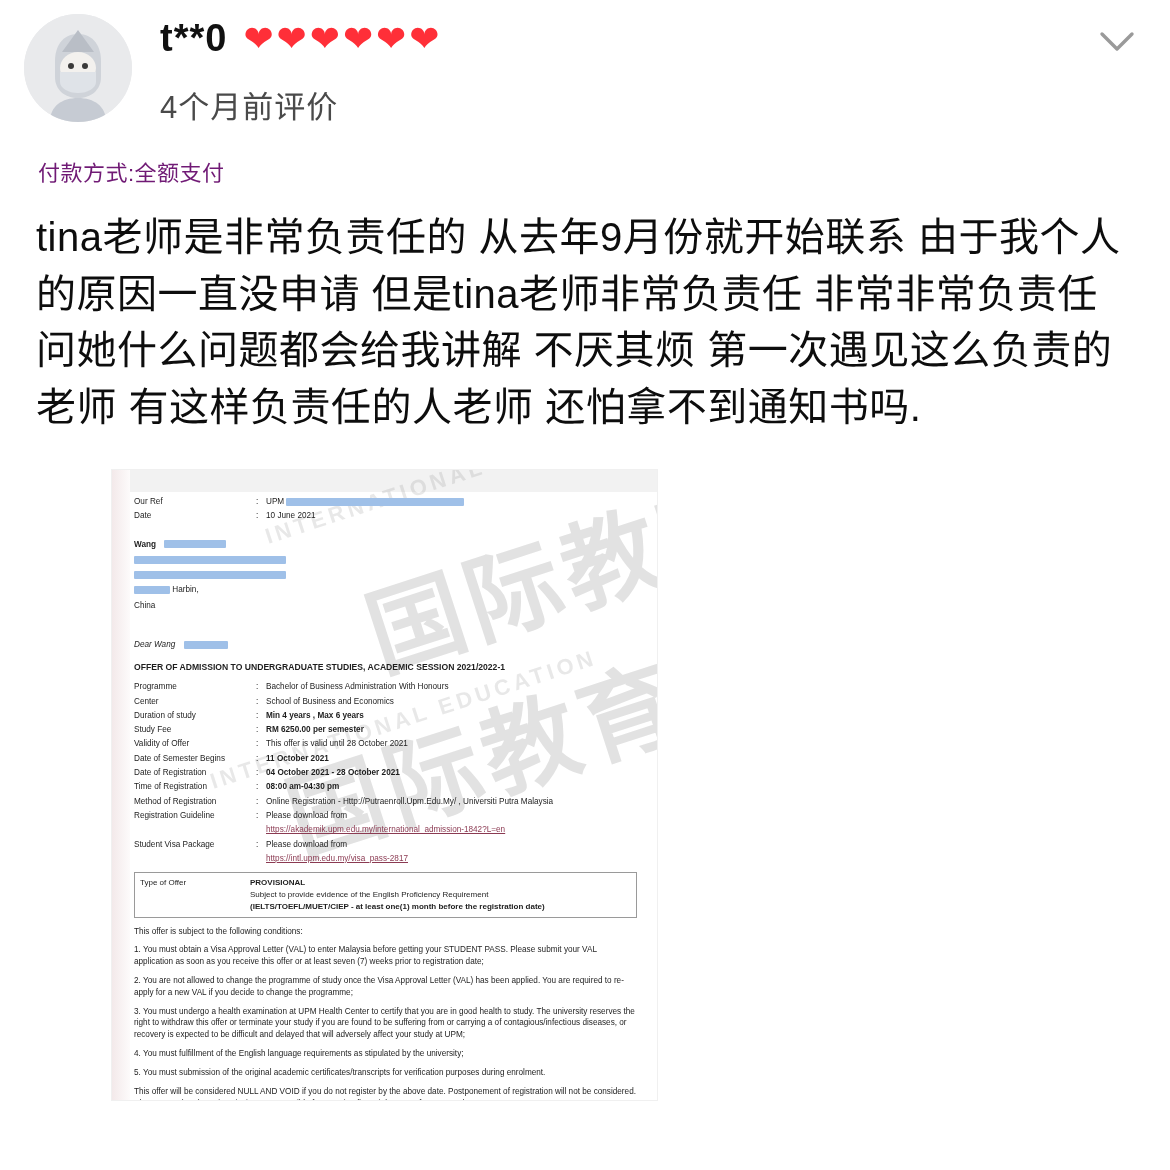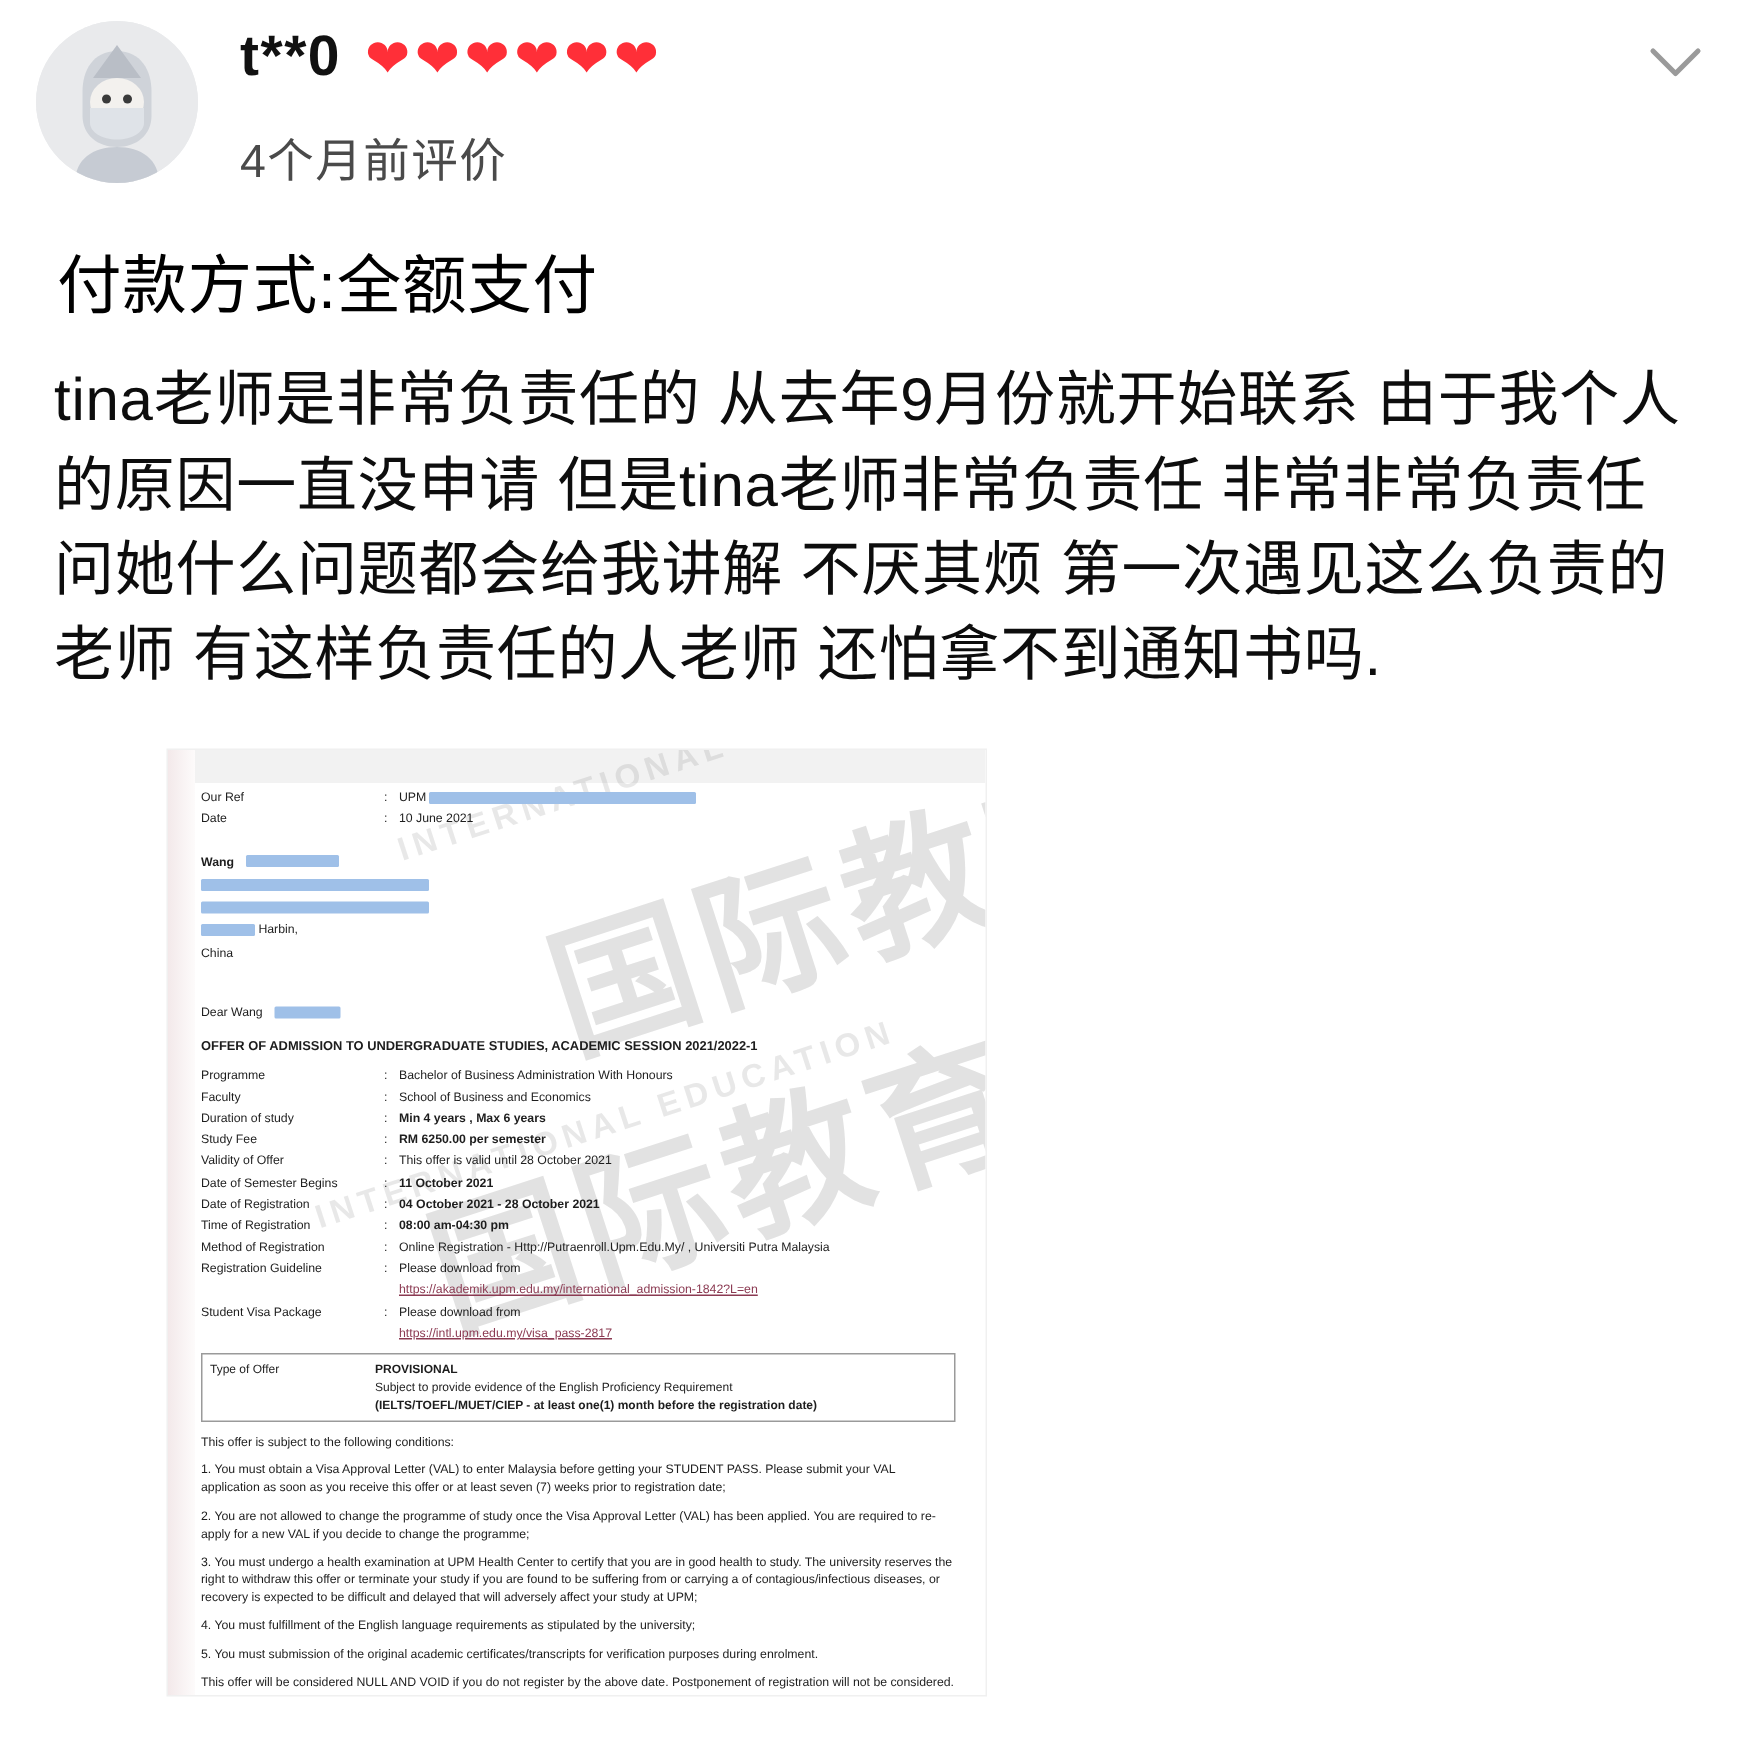--- a/index.html
+++ b/index.html
@@ -78,22 +78,22 @@
     right: 30px;
     top: 18px;
     width: 46px;
     height: 46px;
     cursor: pointer;
   }
 
   
   .pay-line {
     margin: 28px 38px 0 38px;
-    font-size: 43px;
-    color: #000000;
+    font-size: 22px;
+    color: #701a75;
     letter-spacing: 0.5px;
   }
   .review-body {
     margin: 22px 36px 0 36px;
     font-size: 40px;
     line-height: 1.42;
     color: #0d0d0d;
     letter-spacing: 0.5px;
     word-break: break-word;
   }
@@ -270,36 +270,36 @@
           <span class="redact" style="width:62px; margin-left:6px;"></span>
         </div>
         <div style="margin-bottom:3px;"><span class="redact" style="width:152px;"></span></div>
         <div style="margin-bottom:3px;"><span class="redact" style="width:152px;"></span></div>
         <div style="margin-bottom:3px;">
           <span class="redact" style="width:36px;"></span>
           <span>Harbin,</span>
         </div>
         <div style="margin-bottom:27px;">China</div>
 
-        <div style="margin-bottom:8px;">
+        <div style="margin-bottom:8px;font-style:italic;">
           <span>Dear Wang</span>
           <span class="redact" style="width:44px; margin-left:6px;"></span>
         </div>
 
         <h4>OFFER OF ADMISSION TO UNDERGRADUATE STUDIES, ACADEMIC SESSION 2021/2022-1</h4>
 
 
         <div>
           <div class="kv">
               <div class="k">Programme</div>
               <div class="c">:</div>
               <div class="v">Bachelor of Business Administration With Honours</div>
             </div>
           <div class="kv">
-              <div class="k">Faculty</div>
+              <div class="k">Center</div>
               <div class="c">:</div>
               <div class="v">School of Business and Economics</div>
             </div>
           <div class="kv">
               <div class="k">Duration of study</div>
               <div class="c">:</div>
               <div class="v b">Min 4 years , Max 6 years</div>
             </div>
           <div class="kv">
               <div class="k">Study Fee</div>

